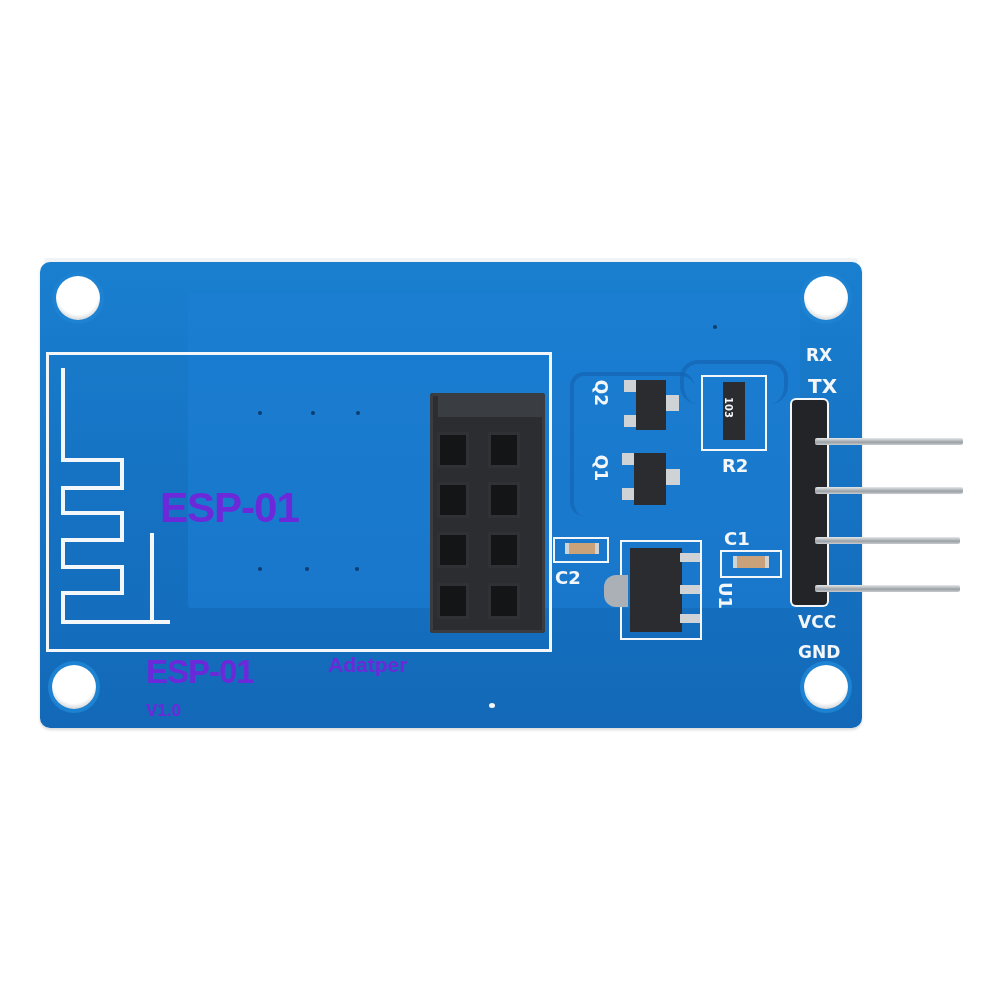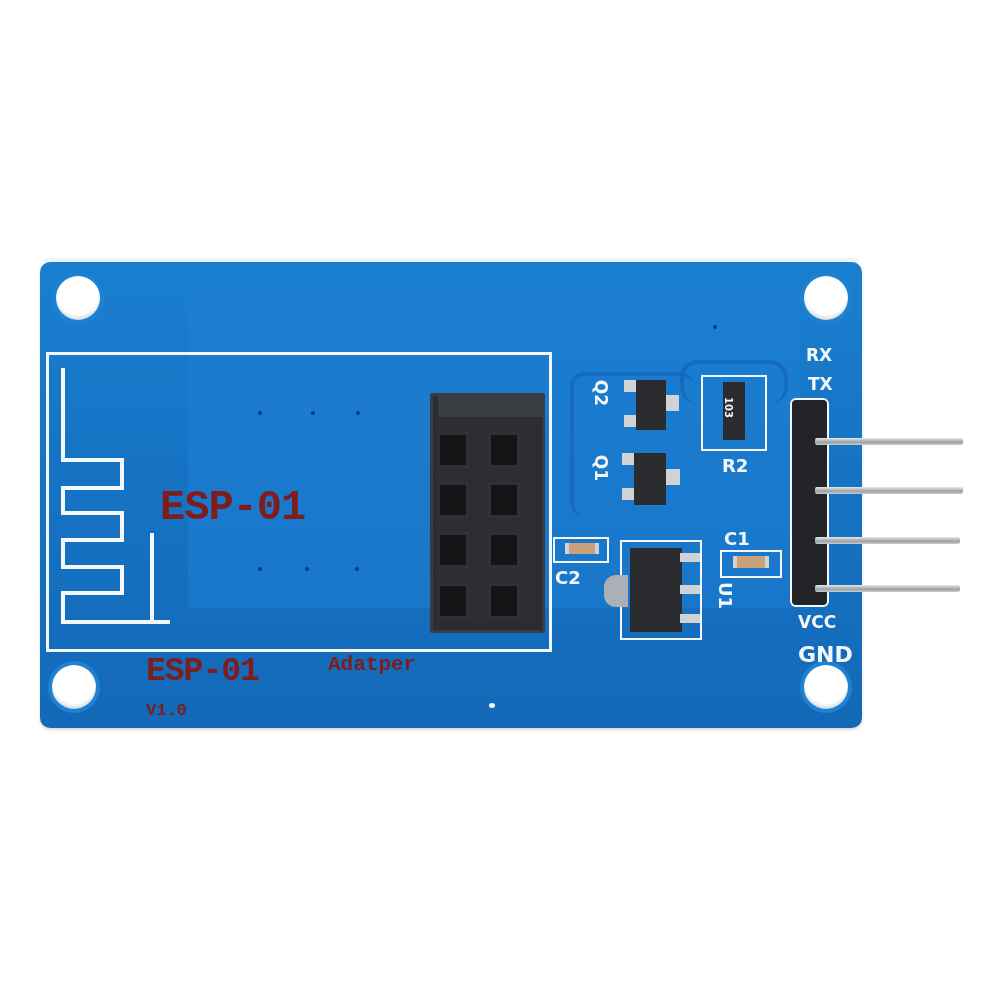--- a/index.html
+++ b/index.html
@@ -15,21 +15,21 @@
     .hole {
       width:44px; height:44px; border-radius:50%;
       background:radial-gradient(circle at 50% 40%,#ffffff 60%,#d9dde0 75%,#5c6770 100%);
       box-shadow:0 0 0 4px #1d82d2;
     }
     .module-zone {
       left:188px; top:293px; width:612px; height:315px;
       background:#1e7fd6; opacity:0.55; border-radius:4px;
     }
     .silk { border-color:#f4f7fa; border-style:solid; }
-    .silk-text { color:#7f1d1d; font-family:Liberation Mono, monospace; font-weight:bold; }
+    .silk-text { color:#6d28d9; font-family:Liberation Sans, sans-serif; font-weight:bold; }
     .silk-sans { color:#f4f7fa; font-family:"DejaVu Sans", sans-serif; font-weight:bold; }
     .header-body { left:430px; top:393px; width:115px; height:240px; background:#2b2d30; border-radius:3px; box-shadow:inset 0 0 0 3px #3a3c40; }
     .header-top { left:438px; top:393px; width:105px; height:24px; background:#3a3d41; }
     .socket { width:32px; height:36px; background:#141516; border:3px solid #2f3134; box-sizing:border-box; }
     .smd-black { background:#2a2c2f; }
     .pad { background:#cfd3d6; }
     .pin-block { left:792px; top:400px; width:35px; height:205px; background:#232427; border-radius:4px; box-shadow:0 0 0 2px #f4f7fa; }
     .pin { height:7px; background:linear-gradient(180deg,#e6e9eb,#9aa0a5 60%,#c8ccd0); border-radius:2px; }
     .trace { border:4px solid #1565b5; }
   </style>
@@ -109,21 +109,21 @@
 <div class="abs pad" style="left:680px;top:553px;width:20px;height:9px;"></div>
 <div class="abs pad" style="left:680px;top:585px;width:20px;height:9px;"></div>
 <div class="abs pad" style="left:680px;top:614px;width:20px;height:9px;"></div>
 <div class="abs silk-sans" style="left:712px;top:585px;font-size:18px;transform:rotate(90deg);">U1</div>
 
 <div class="abs silk-sans" style="left:724px;top:528px;font-size:18px;">C1</div>
 <div class="abs silk" style="left:720px;top:550px;width:58px;height:24px;border-width:2px;"></div>
 <div class="abs" style="left:733px;top:556px;width:28px;height:12px;background:#c9a27a;border-left:4px solid #cfd3d6;border-right:4px solid #cfd3d6;"></div>
 
 <div class="abs silk-sans" style="left:806px;top:345px;font-size:17px;">RX</div>
-<div class="abs silk-sans" style="left:808px;top:374px;font-size:17px;">TX</div>
+<div class="abs silk-sans" style="left:808px;top:374px;font-size:20px;">TX</div>
 <div class="abs silk-sans" style="left:798px;top:612px;font-size:17px;">VCC</div>
-<div class="abs silk-sans" style="left:798px;top:642px;font-size:22px;">GND</div>
+<div class="abs silk-sans" style="left:798px;top:642px;font-size:17px;">GND</div>
 
 <div class="abs pin-block"></div>
 <div class="abs pin" style="left:815px;top:438px;width:148px;"></div>
 <div class="abs pin" style="left:815px;top:487px;width:148px;"></div>
 <div class="abs pin" style="left:815px;top:537px;width:145px;"></div>
 <div class="abs pin" style="left:815px;top:585px;width:145px;"></div>
 
 </body></html>

